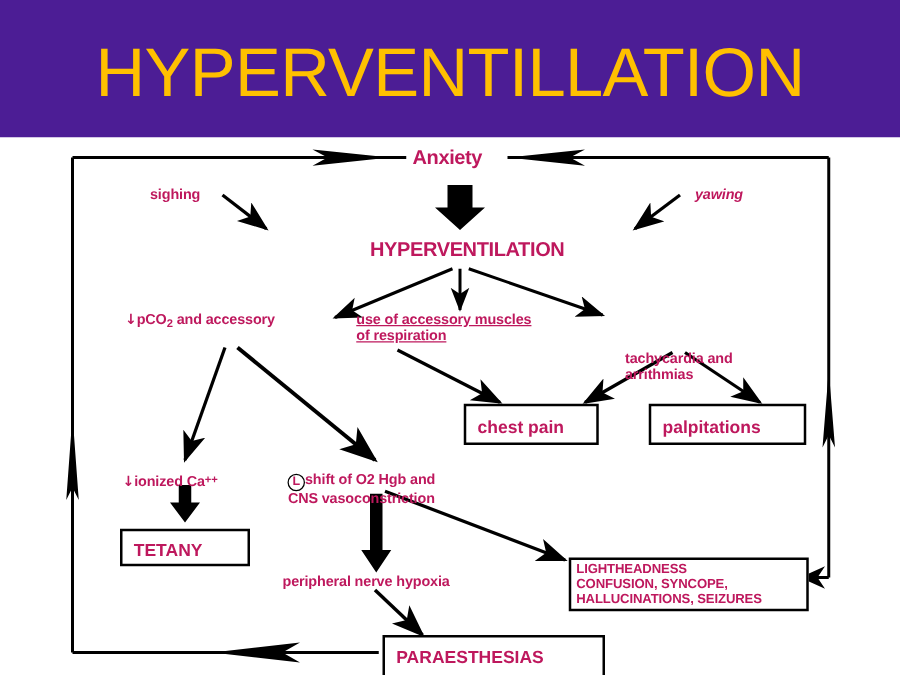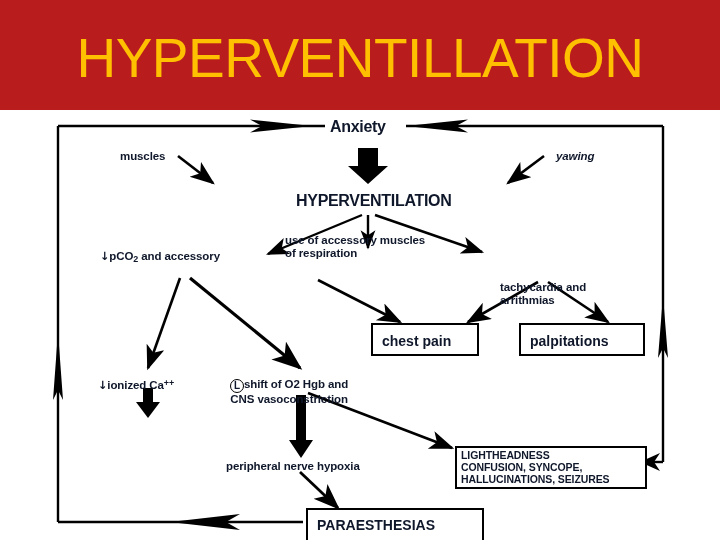--- a/index.html
+++ b/index.html
@@ -18,21 +18,21 @@
     width: 720px;
     height: 540px;
     background: #ffffff;
   }
   
   #title-banner {
     position: absolute;
     left: 0; top: 0;
     width: 720px;
     height: 110px;
-    background: #b91c1c;
+    background: #4c1d95;
   }
   #slide-title {
     position: absolute;
     left: 0;
     top: 28px;
     width: 720px;
     text-align: center;
     color: #FFC000;
     font-family: "Liberation Sans", sans-serif;
     font-size: 55px;
@@ -52,21 +52,21 @@
   }
   #diagram-svg {
     position: absolute;
     left: 0; top: 0;
     width: 720px;
     height: 430px;
   }
   
   .node {
     position: absolute;
-    color: #0f172a;
+    color: #be185d;
     font-family: "Liberation Sans", sans-serif;
     line-height: 1.15;
     white-space: pre;
   }
   .plain {
     font-size: 11.5px;
     font-weight: bold;
     letter-spacing: -0.1px;
   }
   .big {
@@ -173,38 +173,39 @@
 
       <path d="M296,285 L306,285 L306,330 L313,330 L301,348 L289,330 L296,330 Z" fill="#000"></path>
 
       <line x1="308" y1="283" x2="452" y2="338" stroke="#000" stroke-width="2.6" marker-end="url(#ah2)"></line>
 
       <line x1="300" y1="362" x2="338" y2="398" stroke="#000" stroke-width="2.8" marker-end="url(#ah2)"></line>
     </svg>
 
     <div class="node big" style="left:330px; top:8px;">Anxiety</div>
 
-    <div class="node plain" style="left:120px; top:40px;">muscles</div>
+    <div class="node plain" style="left:120px; top:40px;">sighing</div>
 
     <div class="node plain" style="left:556px; top:40px;font-style:italic;">yawing</div>
 
     <div class="node big" style="left:268px; top:82px;margin-left:28px;">HYPERVENTILATION</div>
 
     <div class="node plain" style="left:100px; top:140px;"><span class="dn">↓</span><span>pCO</span><span class="sub">2</span><span> and accessory</span></div>
 
-    <div class="node plain" style="left:285px; top:124px;"><span>use of accessory muscles</span><br><span>of respiration</span></div>
+    <div class="node plain" style="left:285px; top:140px;text-decoration:underline;"><span>use of accessory muscles</span><br><span>of respiration</span></div>
 
     <div class="node plain" style="left:500px; top:140px;margin-top:31px;"><span>tachycardia and</span><br><span>arrithmias</span></div>
 
     <div class="node med boxed" style="left:371px; top:213px; width:108px; height:33px; line-height:27px;">chest pain</div>
 
     <div class="node med boxed" style="left:519px; top:213px; width:126px; height:33px; line-height:27px;">palpitations</div>
 
     <div class="node plain" style="left:98px; top:268px;"><span class="dn">↓</span><span>ionized Ca</span><span class="sup">++</span></div>
 
+    <div class="node med boxed" style="left:96px; top:313px; width:104px; height:30px; line-height:24px;">TETANY</div>
 
     <div class="node plain center" style="left:230px; top:268px;"><span class="circL">L</span><span>shift of O2 Hgb and</span><br><span>CNS vasoconstriction</span></div>
 
     <div class="node box-small boxed" style="left:455px; top:336px; width:192px;"><span>LIGHTHEADNESS</span><br><span>CONFUSION, SYNCOPE,</span><br><span>HALLUCINATIONS, SEIZURES</span></div>
 
     <div class="node plain" style="left:226px; top:350px;">peripheral nerve hypoxia</div>
 
     <div class="node med boxed" style="left:306px; top:398px; width:178px; height:47px; line-height:24px;">PARAESTHESIAS</div>
 
   </div>

